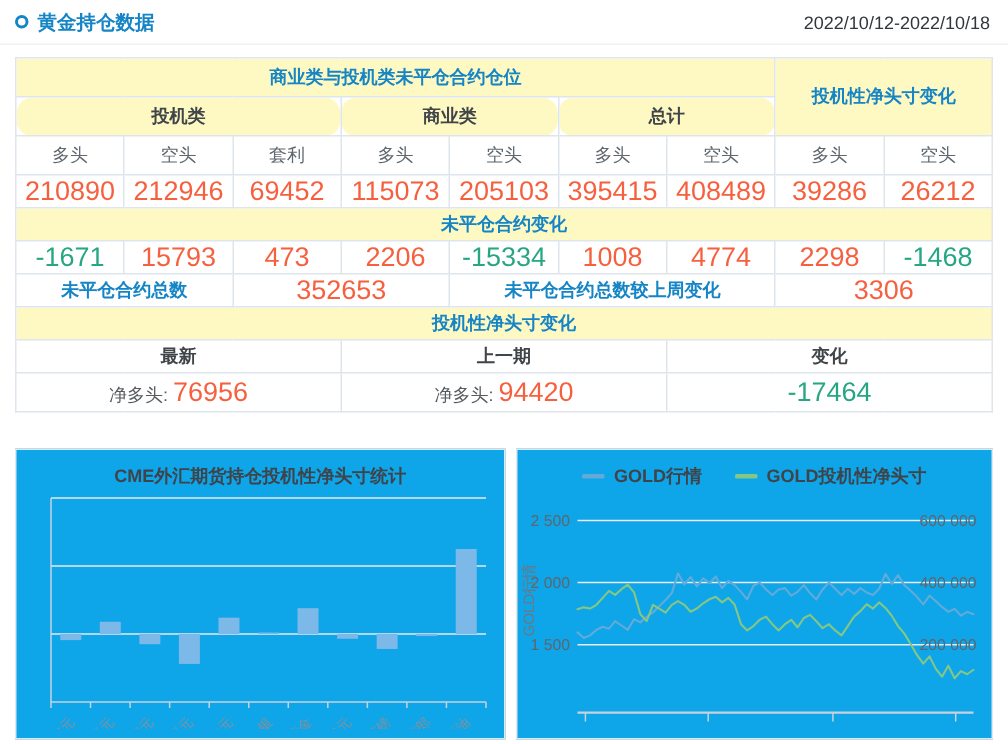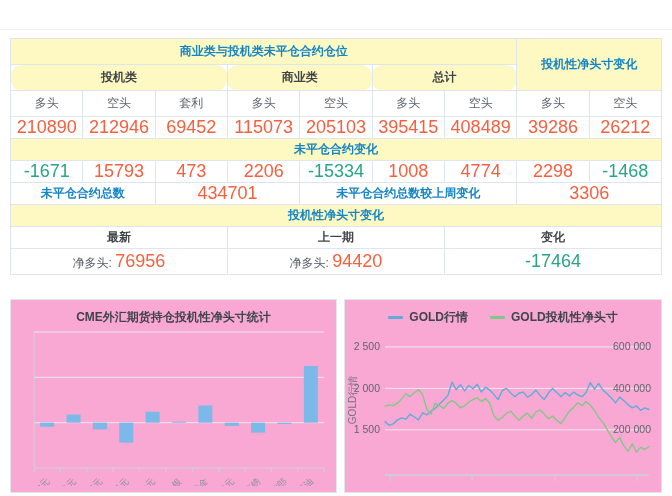--- a/index.html
+++ b/index.html
@@ -23,36 +23,41 @@
   .sec-bg { background:#fef9c3; }
   .blue-b { color:#1585c5; font-weight:bold; }
   .dark-b { color:#404549; font-weight:bold;border-radius:11px; }
   .val { font-size:18px; }
   .pos { color:#f6603f; }
   .neg { color:#27a683; }
   .lbl-dark { color:#565b60; }
 
   
   .charts { display:flex; gap:7px; margin:24px 10px 0 10px; }
-  .panel { background:#f9a8d4; border:1px solid #e4e7ea; height:194px; }
+  .panel { background:#0ea5e9; border:1px solid #e4e7ea; height:194px; }
   .panel-left { width:327px; }
   .panel-right { width:318px; }
   .chart-title { text-align:center; font-size:12px; font-weight:bold; color:#3f444a; margin-top:9px; }
   .legend { display:flex; justify-content:center; gap:22px; margin-top:9px; height:16px; align-items:center; }
   .legend-item { display:flex; align-items:center; gap:6px; }
   .legend-dash { width:15px; height:3px; border-radius:1px; display:inline-block; }
   .legend-label { font-size:12px; font-weight:bold; color:#3f444a; }
   svg text { font-family:"Liberation Sans","DejaVu Sans",sans-serif; }
 </style>
 </head>
 <body>
 
 <div class="page">
 
   <div class="topbar">
+    <div class="title-wrap">
+      <span class="ring"></span>
+      <span class="page-title">黄金持仓数据</span>
+    </div>
+    <span class="date-range">2022/10/12-2022/10/18</span>
   </div>
 
   <table>
     <colgroup>
       <col>
         <col>
         <col>
         <col>
         <col>
         <col>
@@ -101,21 +106,21 @@
       <td class="val chg pos">473</td>
       <td class="val chg pos">2206</td>
       <td class="val chg neg">-15334</td>
       <td class="val chg pos">1008</td>
       <td class="val chg pos">4774</td>
       <td class="val chg pos">2298</td>
       <td class="val chg neg">-1468</td>
     </tr>
     <tr class="rm">
       <td colspan="2" class="blue-b">未平仓合约总数</td>
-      <td colspan="2" class="val pos dark-b-num">434701</td>
+      <td colspan="2" class="val pos dark-b-num">352653</td>
       <td colspan="3" class="blue-b">未平仓合约总数较上周变化</td>
       <td colspan="2" class="val pos">3306</td>
     </tr>
     <tr class="rm">
       <td colspan="9" class="sec-bg blue-b">投机性净头寸变化</td>
     </tr>
     <tr class="rm">
       <td colspan="3" class="dark-b">最新</td>
       <td colspan="3" class="dark-b">上一期</td>
       <td colspan="3" class="dark-b">变化</td>

